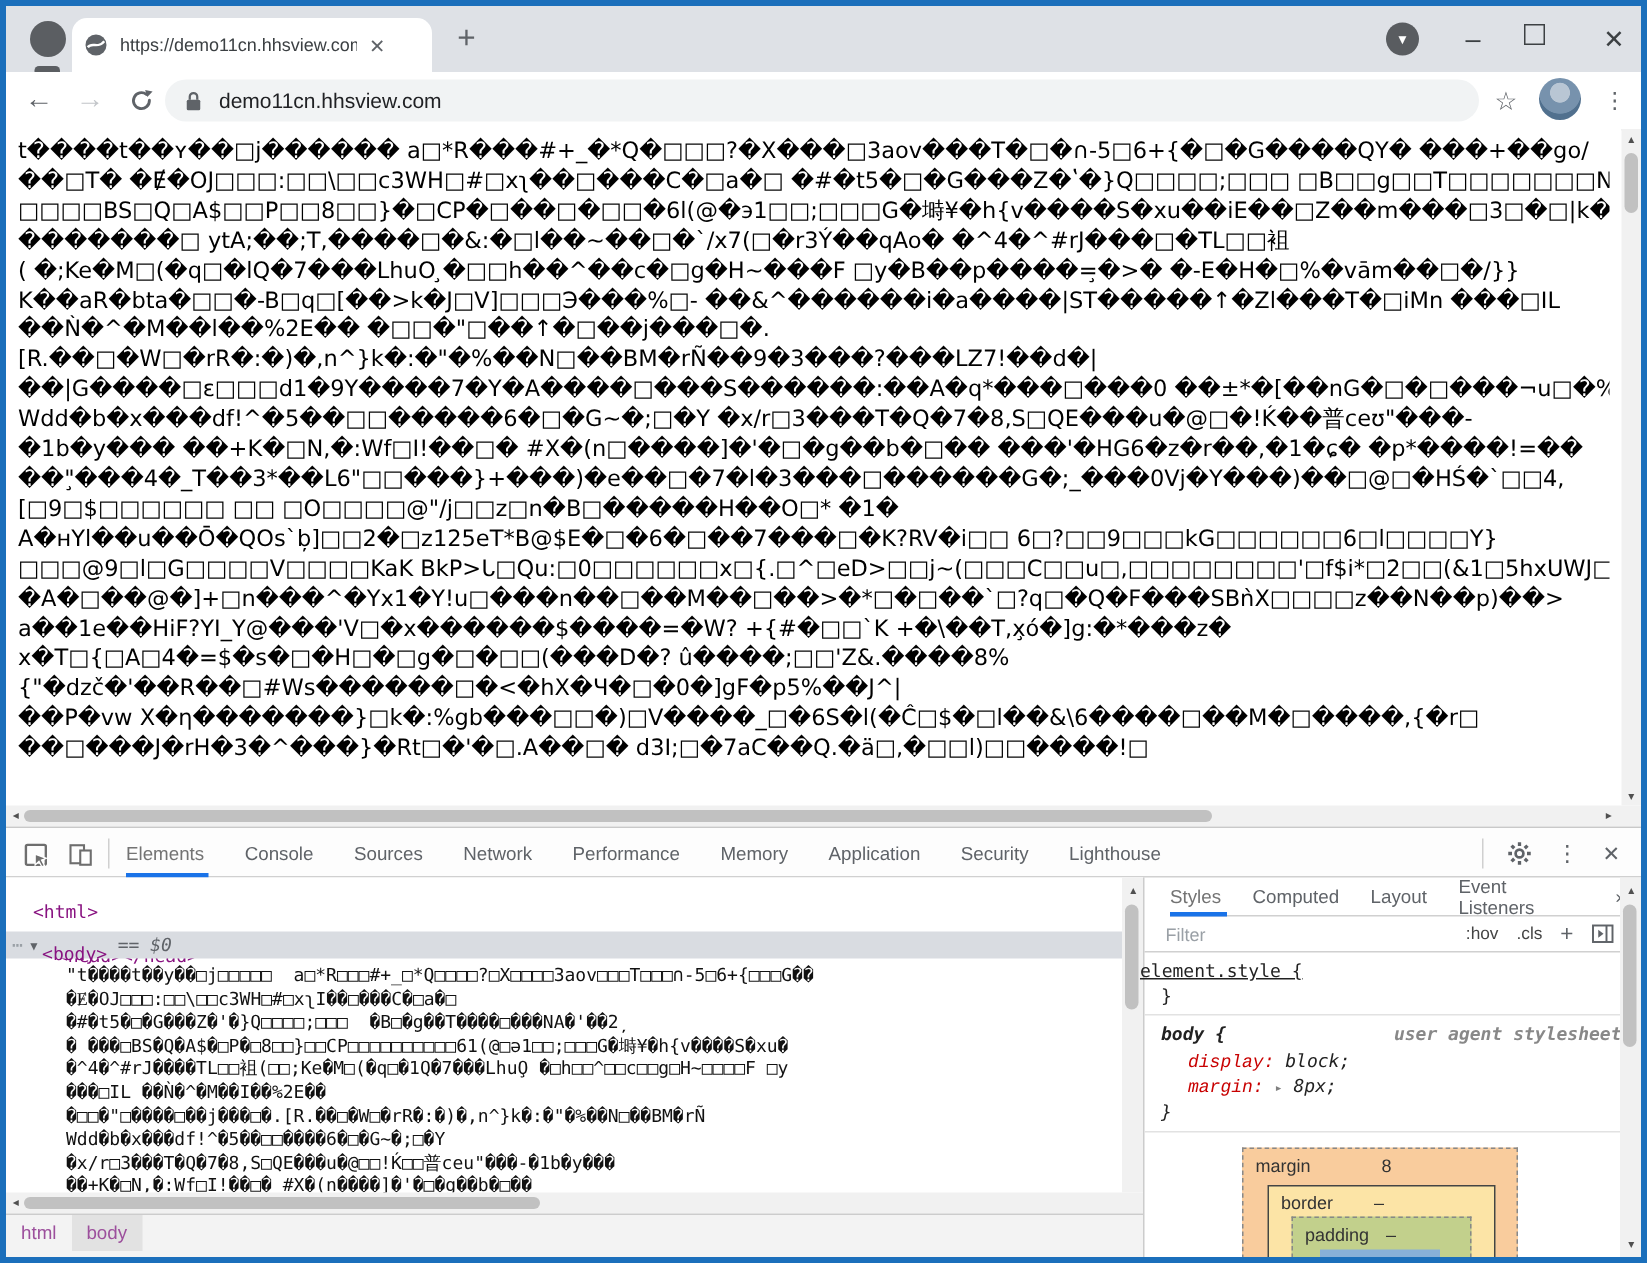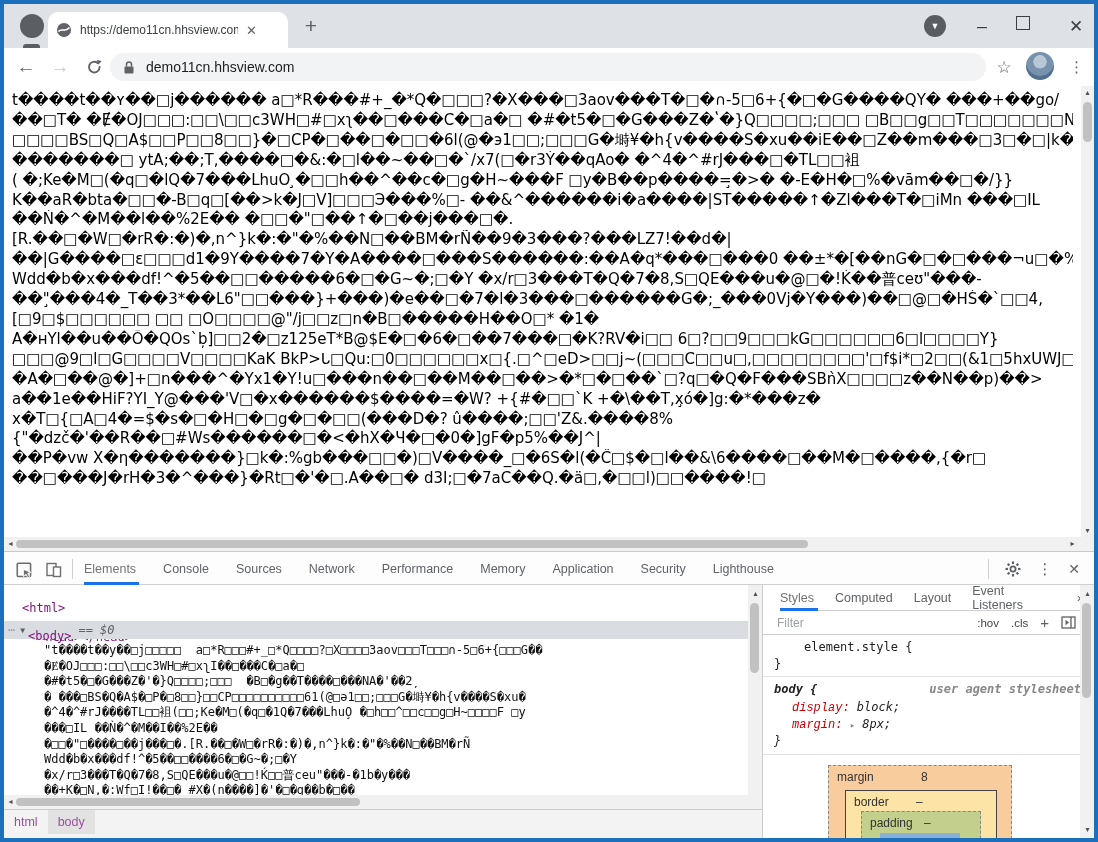--- a/index.html
+++ b/index.html
@@ -133,20 +133,21 @@
     <div class="pline">t����t��ʏ��□j������ a□*R���#+_�*Q�□□□?�X���□3aov���T�□�∩-5□6+{�□�G����QY� ���+��go/</div>
     <div class="pline">��□T� �Ɇ�OJ□□□:□□\□□c3WH□#□xʅ��□���C�□a�□ �#�t5�□�G���Z�ʽ�}Q□□□□;□□□ □B□□g□□T□□□□□□□NA□'□□2̦ □</div>
     <div class="pline">□□□□BS□Q□A$□□P□□8□□}�□CP�□��□�□□�6l(@�э1□□;□□□G�塒¥�h{v����S�xu��iE��□Z��m���□3□�□|k��6□v□`'}</div>
     <div class="pline">�������□ ytA;��;T,����□�&amp;:�□l��~��□�`/x7(□�r3Ý��qAo� �^4�^#rJ���□�TL□□袓</div>
     <div class="pline">( �;Ke�M□(�q□�lQ�7���LhuO ̧�□□h��^��c�□g�H~���F □y�B��p����=̧�&gt;� �-E�H�□%�vām��□�/}}</div>
     <div class="pline">K��aR�bta�□□�-B□q□[��&gt;k�J□V]□□□Э���%□- ��&amp;^������i�a����|ST�����↑�Zl���T�□iMn ���□IL</div>
     <div class="pline">��Ǹ�^�M��l��%2E�� �□□�"□��↑�□��j���□�.</div>
     <div class="pline">[R.��□�W□�rR�:�)�,n^}k�:�"�%��N□��BM�rÑ��9�3���?���LZ7!��d�|</div>
     <div class="pline">��|G����□ɛ□□□d1�9Y����7�Y�A����□���S������:��A�q*���□���0 ��±*�[��nG�□�□���¬u□�%�</div>
     <div class="pline">Wdd�b�x���df!^�5��□□�����6�□�G~�;□�Y �x/r□3���T�Q�7�8,S□QE���u�@□�!Ḱ��普ceʊ"���-</div>
+    <div class="pline">�1b�y��� ��+K�□N,�:Wf□I!��□� #X�(n□����]�'�□�g��b�□�� ���'�HG6�z�r��,�1�ɕ� �p*����!=��</div>
     <div class="pline">��"̧���4�_T��3*��L6"□□���}+���)�e��□�7�l�3���□������G�;_���0Vj�Y���)��□@□�HŚ�`□□4,</div>
     <div class="pline">[□9□$□□□□□□ □□ □O□□□□@"/j□□z□n�B□�����H��O□* �1�</div>
     <div class="pline">A�ʜYl��u��Ō�QOs`b̦]□□2�□z125eT*B@$E�□�6�□��7���□�K?RV�i□□ 6□?□□9□□□kG□□□□□□6□l□□□□Y}</div>
     <div class="pline">□□□@9□l□G□□□□V□□□□KaK BkP&gt;ᒐ□Qu:□0□□□□□□x□{.□^□eD&gt;□□j~(□□□C□□u□,□□□□□□□□'□f$i*□2□□(&amp;1□5hxUWJ□9{□ʟ□□5□8&amp;□□&amp;�</div>
     <div class="pline">�A�□��@�]+□n���^�Yx1�Y!u□���n��□��M��□��&gt;�*□�□��`□?q□�Q�F���SBǹX□□□□z��N��p)��&gt;</div>
     <div class="pline">a��1e��HiF?YI_Y@���'V□�x������$����=�W? +{#�□□`K +�\��T,x̧ó�]g:�*���z�</div>
     <div class="pline">x�T□{□A□4�=$�s�□�H□�□g�□�□□(���D�? û����;□□'Z&amp;.����8%</div>
     <div class="pline">{"�dzč�'��R��□#Ws������□�&lt;�hX�Ч�□�0�]gF�p5%��J^|</div>
     <div class="pline">��P�vw X�ƞ�������}□k�:%gb���□□�)□V����_□�6S�l(�Ĉ□$�□l��&amp;\6����□��M�□����,{�r□</div>
     <div class="pline">��□���J�rH�3�^���}�Rt□�'�□.A��□� d3I;□�7aC��Q.�ä□,�□□l)□□����!□</div>
@@ -266,21 +267,21 @@
       <span>.cls</span>
       <span style="font-size:15px;color:#5f6368;">+</span>
       <svg width="15" height="13" viewBox="0 0 15 13">
         <rect x="1" y="1" width="13" height="11" fill="none" stroke="#5f6368" stroke-width="1.3"></rect>
         <line x1="10" y1="1" x2="10" y2="12" stroke="#5f6368" stroke-width="1.3"></line>
         <polygon points="8,6.5 4.5,3.8 4.5,9.2" fill="#5f6368"></polygon>
       </svg>
     </div>
   </div>
 
-  <div class="code" style="left:800px;top:636px;">element.style {</div>
+  <div class="code" style="left:756px;top:636px;text-decoration:underline;">element.style {</div>
   <div class="code" style="left:770px;top:653px;">}</div>
   <div class="sp-hr" style="top:672px;"></div>
 
   <div class="code ua-rule" style="left:763px;top:678px;width:314px;display:flex;justify-content:space-between;">
     <span style="padding-left:7px;font-weight:bold;">body {</span>
     <span class="origin">user agent stylesheet</span>
   </div>
   <div class="code ua-rule" style="left:788px;top:696px;"><span class="prop-name">display:</span><span> block;</span></div>
   <div class="code ua-rule" style="left:788px;top:713px;"><span class="prop-name">margin:</span> <span class="caret">▸</span><span> 8px;</span></div>
   <div class="code ua-rule" style="left:770px;top:730px;">}</div>

